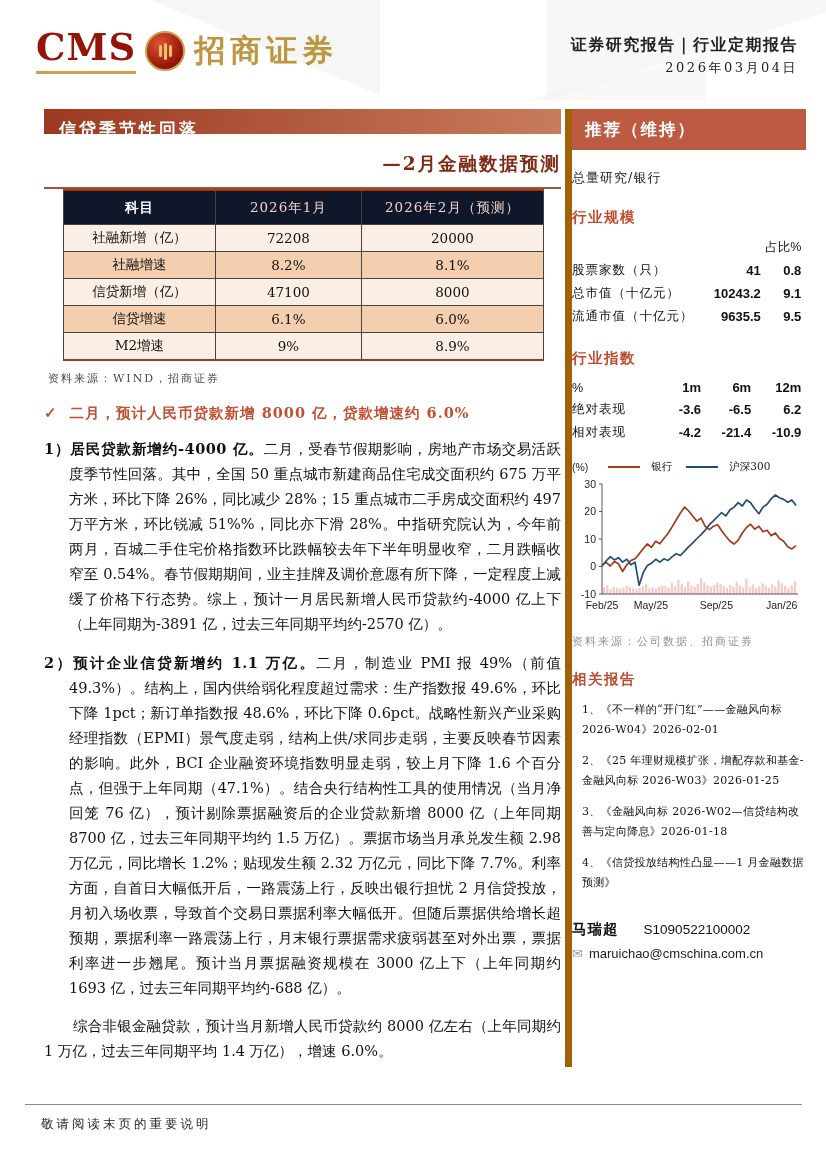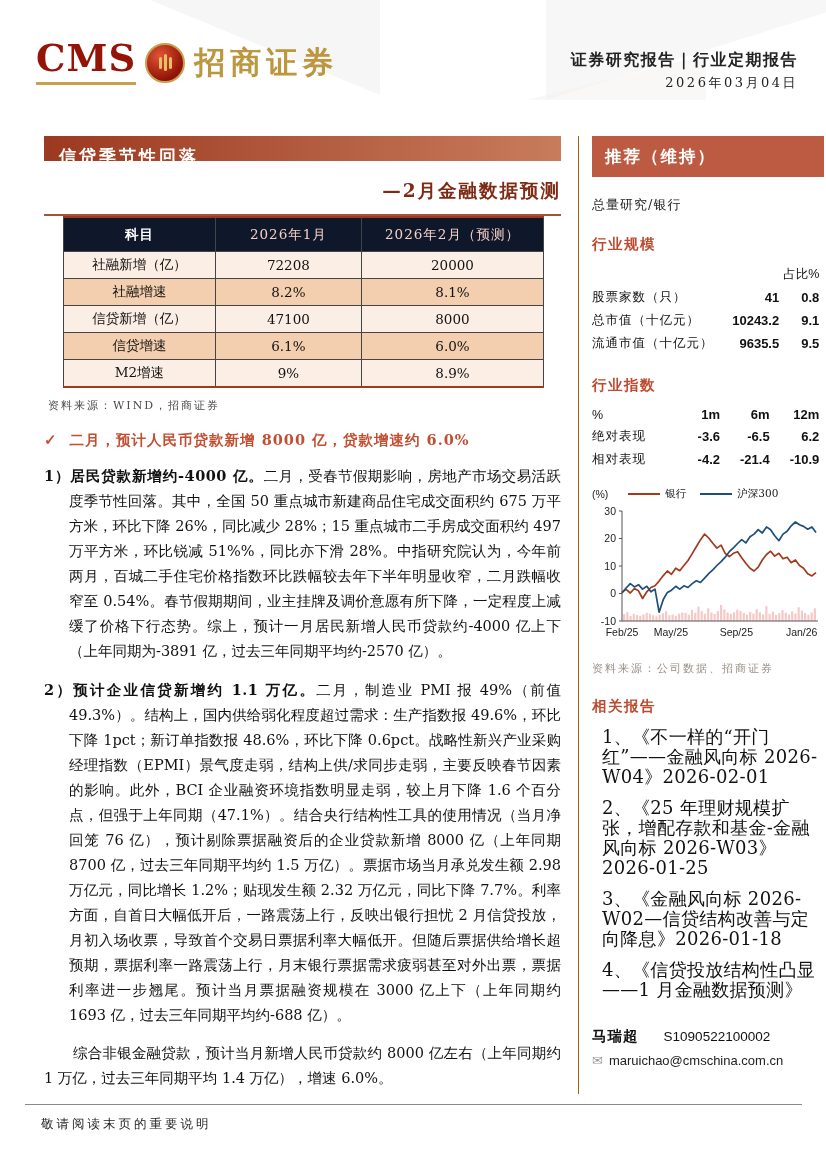--- a/index.html
+++ b/index.html
@@ -4,38 +4,38 @@
 <style>
   html,body{margin:0;padding:0}
   body{width:826px;height:1169px;position:relative;background:#fff;overflow:hidden;
        font-family:"DejaVu Serif",serif;color:#111}
   
   .wm{position:absolute;pointer-events:none;opacity:.55}
   .wm1{top:0;left:150px;width:0;height:0;border-left:230px solid transparent;border-top:95px solid #f1efee}
   .wm2{top:0;right:-40px;width:0;height:0;border-right:320px solid transparent;border-top:100px solid #f3f1f0}
   .wm3{top:55px;right:120px;width:0;height:0;border-left:180px solid transparent;border-bottom:45px solid #f4f2f1}
 
-  .header{position:relative;display:flex;justify-content:space-between;align-items:flex-start;
-          padding:40px 28px 0 36px;height:76px}
+  .header{position:relative;display:flex;justify-content:space-between;align-items:center;
+          padding:13px 28px 0 36px;height:76px}
   .logo{display:flex;align-items:center;gap:9px;position:relative;z-index:2}
   .logo-cms{font-size:37px;font-weight:bold;color:#951408;letter-spacing:1px;line-height:1;
             border-bottom:3px solid #C9A04C;padding-bottom:5px}
   .logo-ball{width:36px;height:36px;border-radius:50%;flex:none;
              background:radial-gradient(circle at 35% 30%,#e05434,#8f1206 72%);
              border:2px solid #C9A04C;display:flex;align-items:center;justify-content:center;gap:2px}
   .logo-ball i{display:block;width:3px;background:#E7C06A;border-radius:2px;height:12px}
   .logo-ball i.mid{height:17px}
   .logo-name{font-size:31px;font-weight:bold;color:#BD9740;letter-spacing:5px}
   .header-right{text-align:right;padding-top:10px;position:relative;z-index:2}
   .header-type{font-size:16px;font-weight:bold;letter-spacing:1.5px;color:#222}
   .header-date{font-size:13px;margin-top:3px;letter-spacing:2.5px;color:#222}
 
   .columns{display:flex;align-items:stretch;padding:20px 20px 0 44px}
   .main{width:517px;flex:none}
-  .sidebar{flex:1;margin-left:17px;border-left:1px solid #a16207;padding-left:13px;min-height:958px}
+  .sidebar{flex:1;margin-left:4px;border-left:7px solid #a16207;min-height:958px}
 
   .title-bar{height:25px;background:linear-gradient(90deg,#9C3921,#C87C5B);color:#fff;
              font-size:17px;font-weight:bold;line-height:41px;padding-left:15px;letter-spacing:3px}
   .subtitle{text-align:right;color:#7E2B15;font-weight:bold;font-size:18.5px;margin-top:17px;letter-spacing:2px}
   .divider{border:none;border-top:2px solid #A6513A;margin:11px 0 0 0}
   .table-title{color:#9E3A1E;font-weight:bold;font-size:13.5px;margin:27px 0 6px 19px;letter-spacing:1px}
   .ftable{border-collapse:collapse;width:481px;margin-left:19px;text-align:center;font-size:13.5px;
           border-top:2px solid #9E3A1E;border-bottom:2px solid #9E3A1E}
   .ftable th,.ftable td{border:1px solid #444}
   .ftable th{background:#0f172a;height:31px;font-weight:bold;color:#fff;letter-spacing:1px}
@@ -59,26 +59,26 @@
   .category{font-size:13px;margin-top:19px;letter-spacing:1px;color:#222}
   .sec-h{color:#BE4B30;font-weight:bold;font-size:14.5px;margin-top:21px;letter-spacing:1.5px}
   .num{font-family:"Liberation Sans",sans-serif}
   .stable{width:98%;border-collapse:collapse;font-size:12.5px;margin-top:9px}
   .stable td{padding:3px 0}
   .stable .lbl{text-align:left;letter-spacing:1px}
   .stable .val{text-align:right;font-weight:bold;font-family:"Liberation Sans",sans-serif;font-size:13px}
   .stable .hd{text-align:right;font-family:"Liberation Sans",sans-serif;font-weight:normal;font-size:12.5px}
   .legend{display:flex;align-items:center;font-size:10.5px;margin-top:16px;color:#222;gap:6px}
   .legend .pct{font-family:"Liberation Sans",sans-serif}
-  .legend-item{display:flex;align-items:center;gap:5px;margin-left:14px}
+  .legend-item{display:flex;align-items:center;gap:11px;margin-left:14px}
   .legend-swatch{width:32px;height:2px}
   .chart-wrap{margin-top:2px}
   .chart-source{font-size:11px;color:#9a8f85;letter-spacing:2px;margin-top:6px}
   .reports{padding-left:10px}
-  .report-item{font-size:18px;line-height:20px;margin-top:11px;letter-spacing:.3px}
+  .report-item{font-size:11px;line-height:20px;margin-top:11px;letter-spacing:.3px}
   .analyst{margin-top:26px}
   .analyst-name{font-weight:bold;font-size:14.5px;letter-spacing:1px}
   .analyst-id{font-family:"Liberation Sans",sans-serif;font-size:13.5px;margin-left:20px}
   .analyst-email{font-size:13px;font-family:"Liberation Sans",sans-serif;margin-top:7px;color:#222;
                  display:flex;align-items:center;gap:6px;text-decoration:none}
   .mail-icon{color:#9a9a9a;font-size:13px}
 
   .footer-line{position:absolute;left:25px;right:24px;top:1104px;border-top:1px solid #8a8a8a}
   .footer-text{position:absolute;left:41px;top:1116px;font-size:12.5px;letter-spacing:3px;color:#222}
   svg text{font-family:"Liberation Sans",sans-serif}

